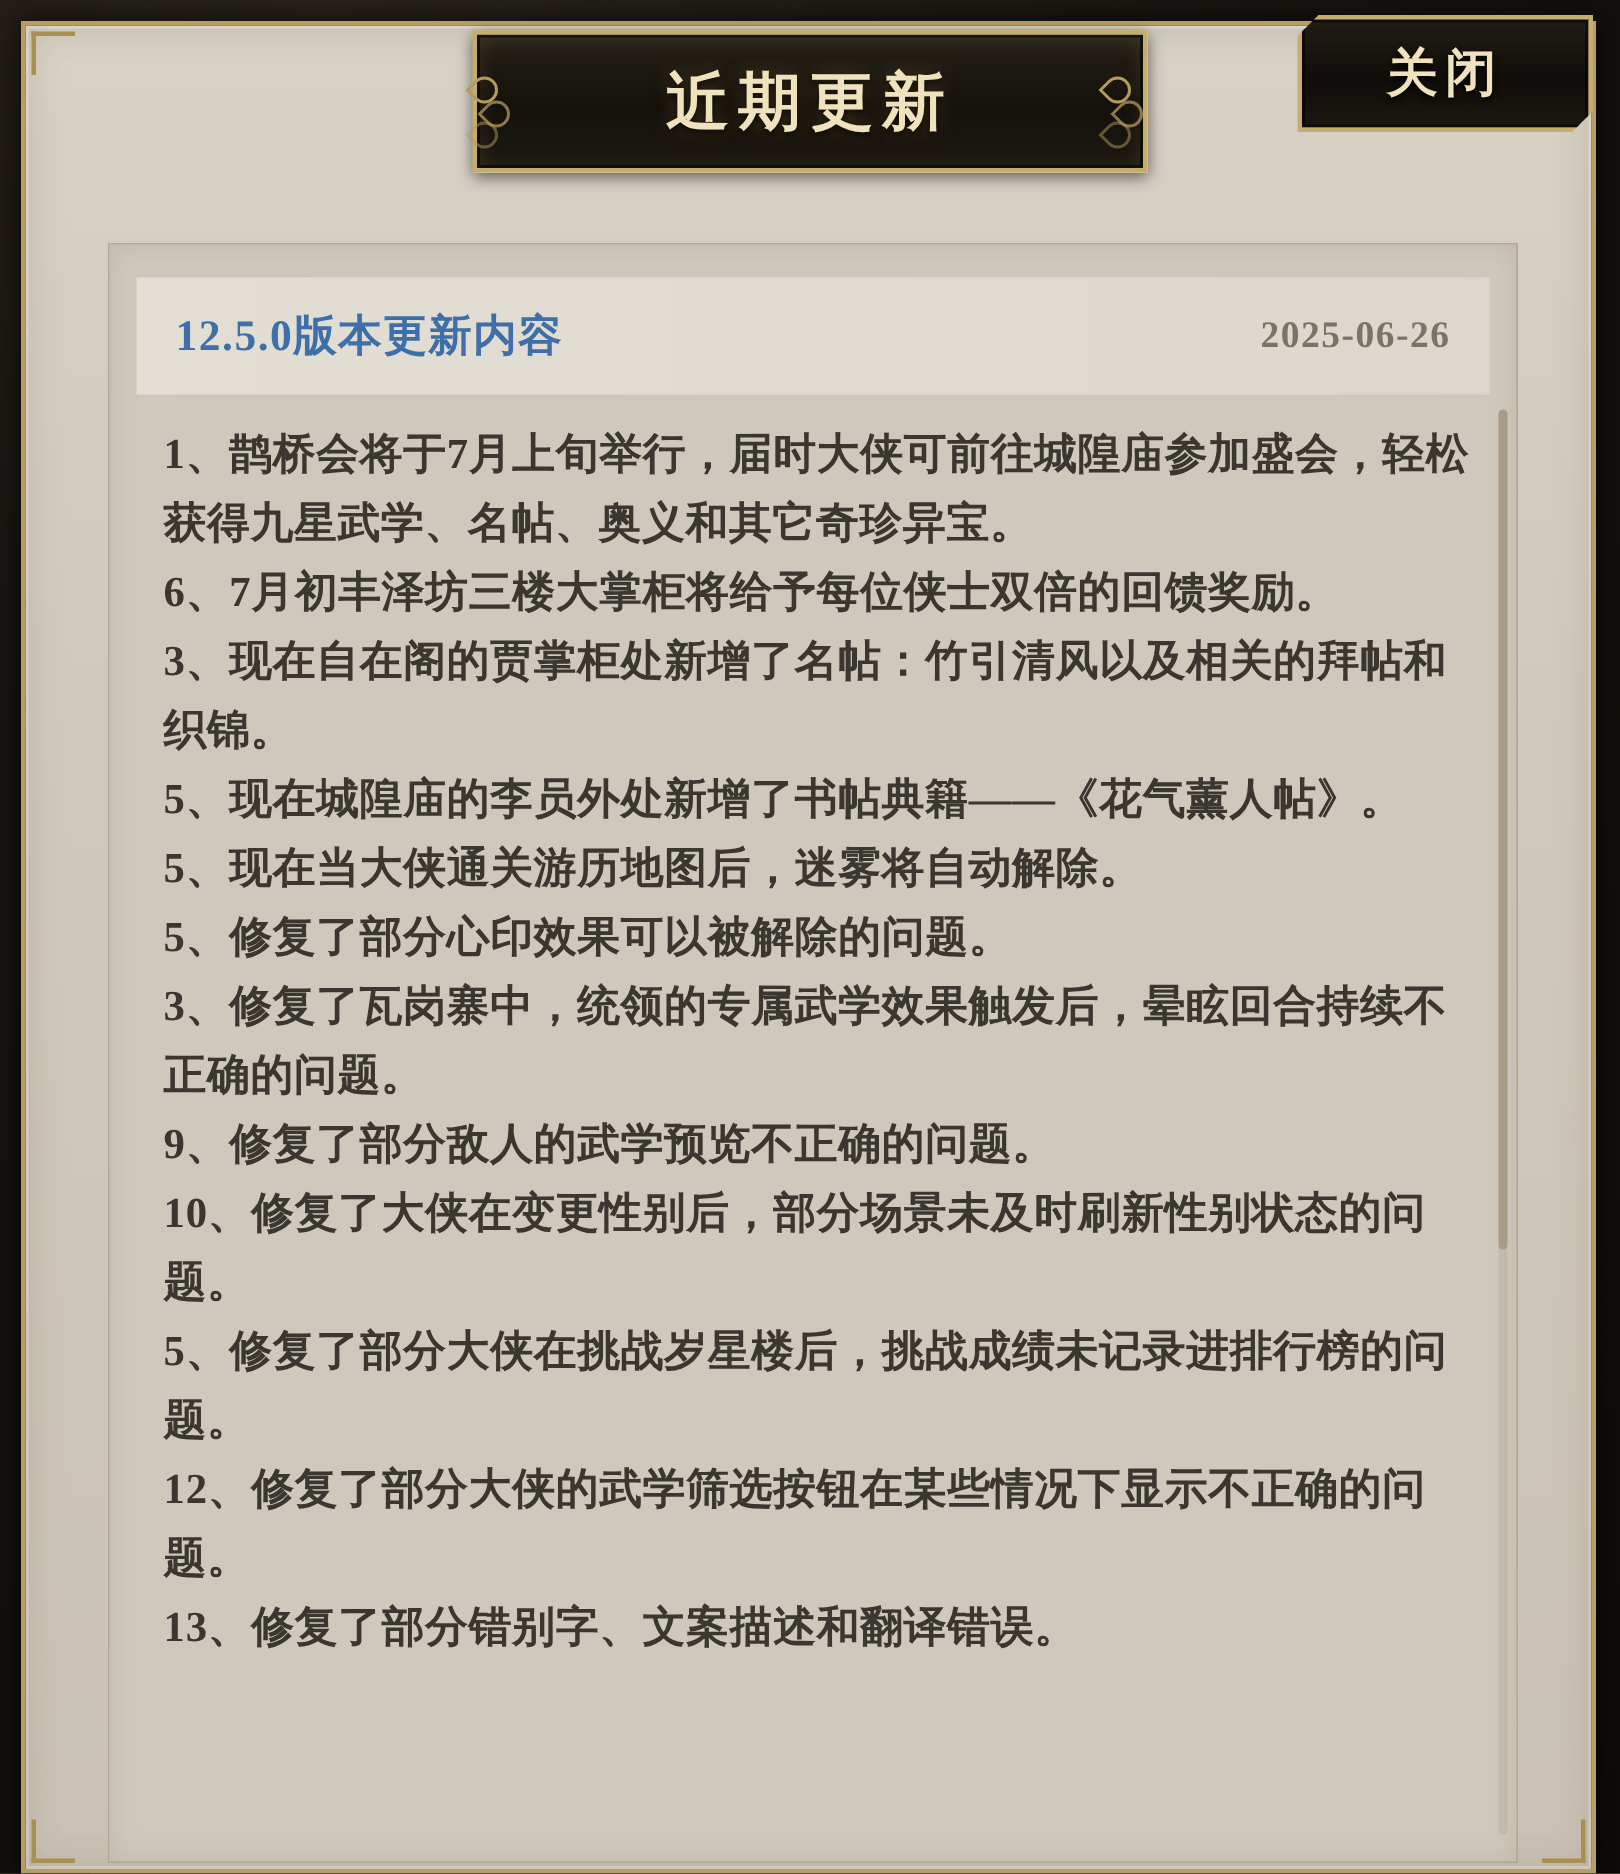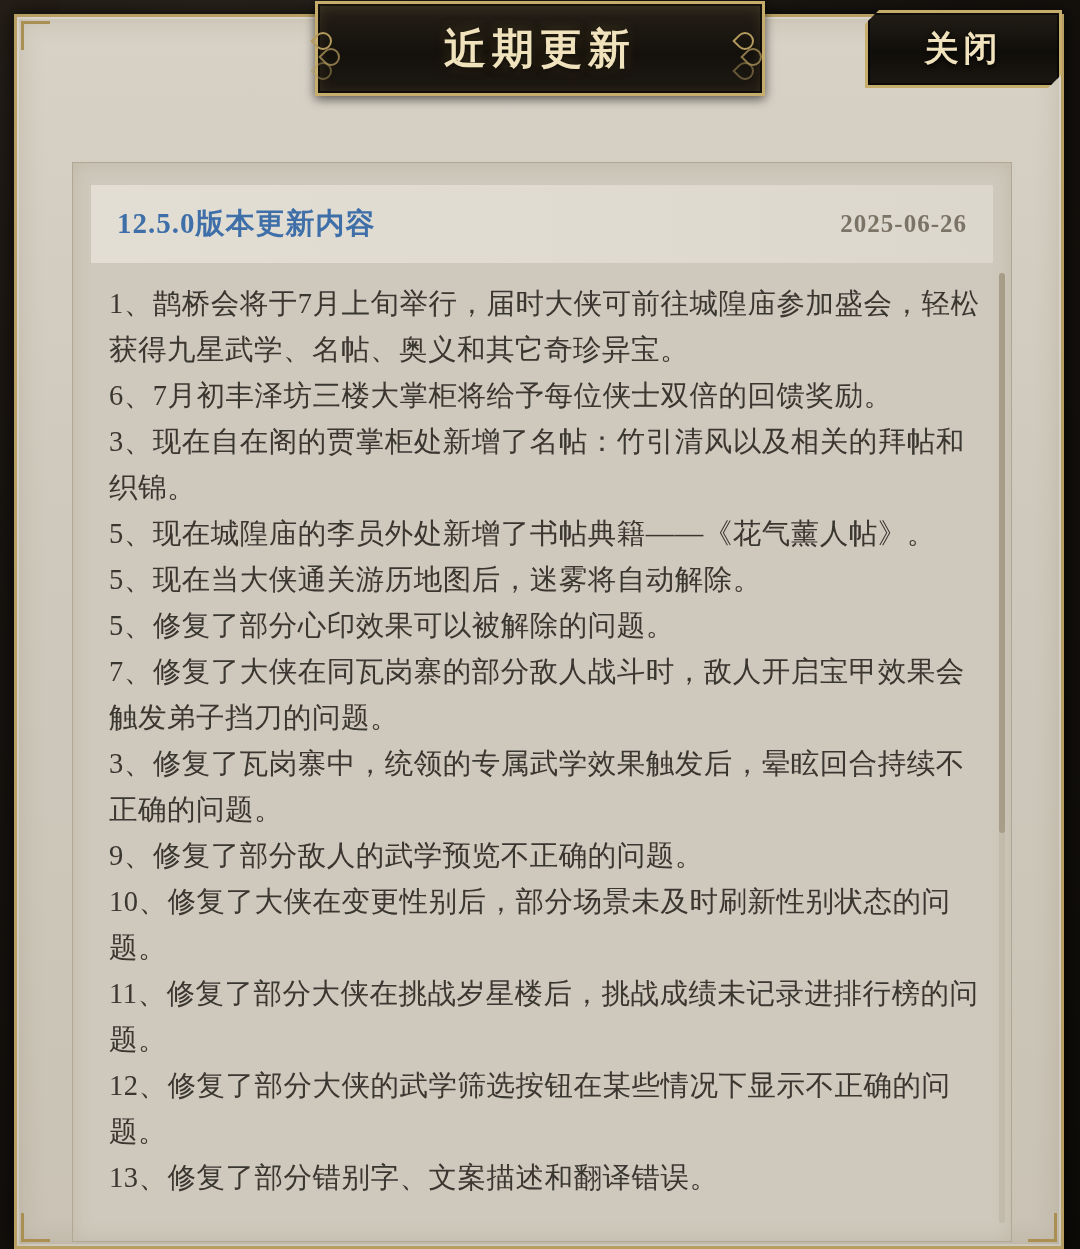--- a/index.html
+++ b/index.html
@@ -73,21 +73,21 @@
   .title-wrap {
     position: absolute;
     left: 290px;
     top: 0px;
     width: 500px;
     height: 100px;
   }
   .title-plaque {
     position: absolute;
     left: 25px;
-    top: 1px;
+    top: 20px;
     width: 450px;
     height: 95px;
     background: linear-gradient(180deg, #252018 0%, #14110c 55%, #1d1812 100%);
     border: 3px solid #c6ad6b;
     box-shadow:
       inset 0 0 0 2px rgba(0,0,0,.6),
       inset 0 2px 14px rgba(210,180,110,.18),
       0 3px 10px rgba(0,0,0,.6);
     box-sizing: border-box;
     display: flex;
@@ -185,20 +185,21 @@
     letter-spacing: 1px;
     text-align: right;
   }
 
   .entry-body {
     margin: 18px 28px 16px 36px;
     color: #3a3630;
     font-size: 28.5px;
     line-height: 46px;
     letter-spacing: .5px;
+    font-weight: bold;
   }
   .entry-body p {
     margin: 0 0 0 0;
     text-indent: 0;
   }
 
   
   .scroll-track {
     position: absolute;
     right: 6px;
@@ -235,25 +236,24 @@
         <div class="entry-date">2025-06-26</div>
       </div>
 
       <div class="entry-body">
         <p>1、鹊桥会将于7月上旬举行，届时大侠可前往城隍庙参加盛会，轻松获得九星武学、名帖、奥义和其它奇珍异宝。</p>
         <p>6、7月初丰泽坊三楼大掌柜将给予每位侠士双倍的回馈奖励。</p>
         <p>3、现在自在阁的贾掌柜处新增了名帖：竹引清风以及相关的拜帖和织锦。</p>
         <p>5、现在城隍庙的李员外处新增了书帖典籍——《花气薰人帖》。</p>
         <p>5、现在当大侠通关游历地图后，迷雾将自动解除。</p>
         <p>5、修复了部分心印效果可以被解除的问题。</p>
-        <p>7、修复了大侠在同瓦岗寨的部分敌人战斗时，敌人开启宝甲效果会触发弟子挡刀的问题。</p>
         <p>3、修复了瓦岗寨中，统领的专属武学效果触发后，晕眩回合持续不正确的问题。</p>
         <p>9、修复了部分敌人的武学预览不正确的问题。</p>
         <p>10、修复了大侠在变更性别后，部分场景未及时刷新性别状态的问题。</p>
-        <p>11、修复了部分大侠在挑战岁星楼后，挑战成绩未记录进排行榜的问题。</p>
+        <p>5、修复了部分大侠在挑战岁星楼后，挑战成绩未记录进排行榜的问题。</p>
         <p>12、修复了部分大侠的武学筛选按钮在某些情况下显示不正确的问题。</p>
         <p>13、修复了部分错别字、文案描述和翻译错误。</p>
       </div>
 
       <div class="scroll-track">
         <div class="scroll-thumb"></div>
       </div>
     </div>
   </div>
 

